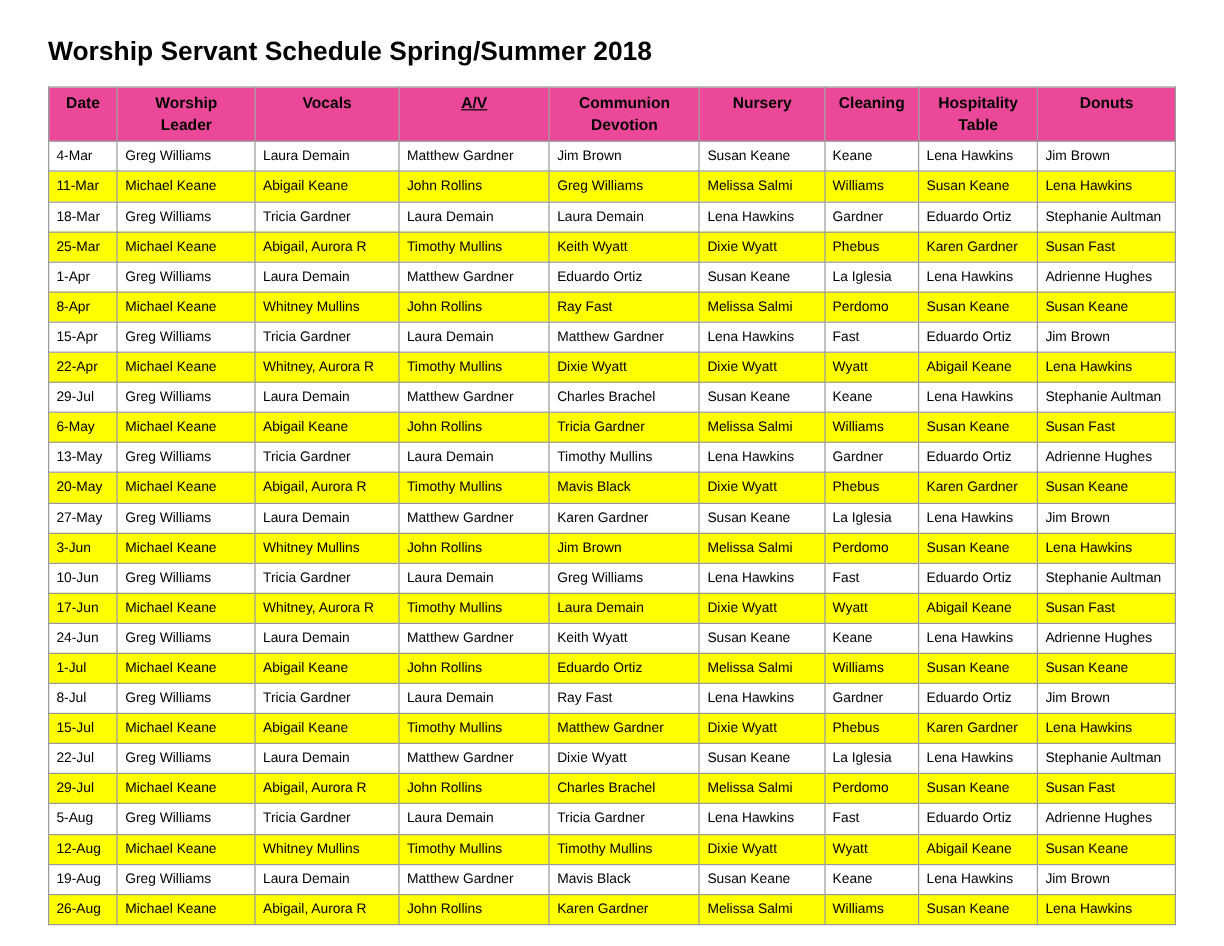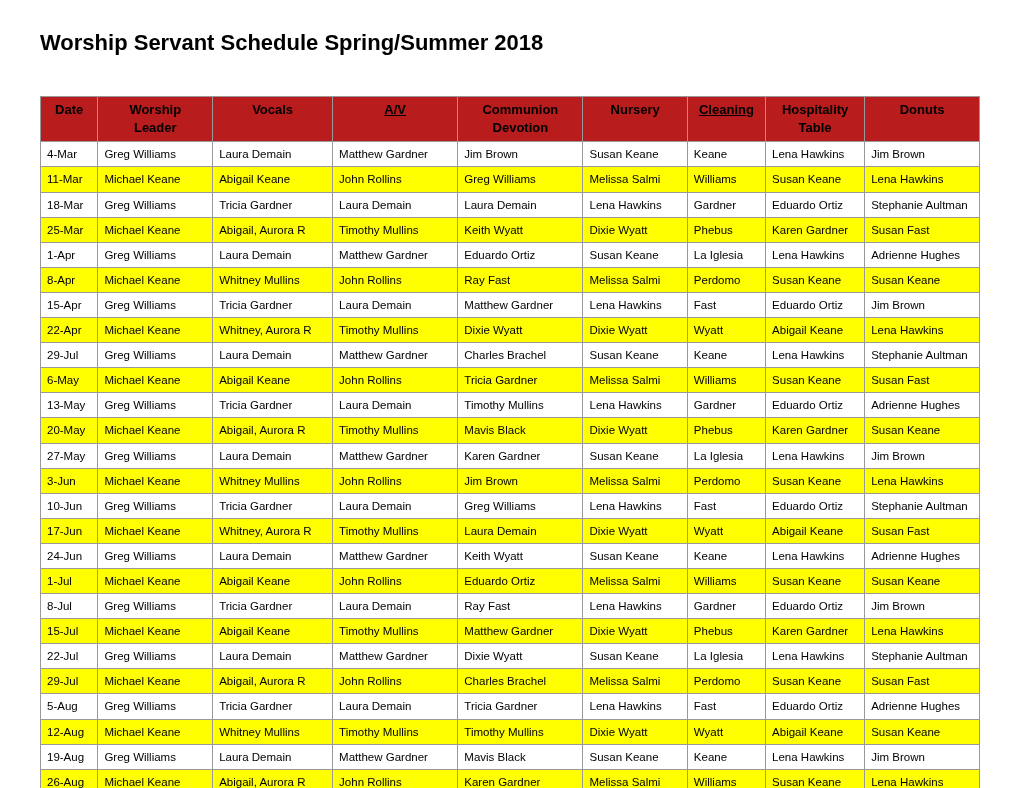--- a/index.html
+++ b/index.html
@@ -6,47 +6,47 @@
     body {
       font-family: Arial, sans-serif;
       background: #fff;
       color: #000;
       padding: 30px 40px;
       font-size: 12px;
     }
     h1 {
       font-size: 22px;
       font-weight: bold;
-      margin-bottom: 40px;
+      margin-bottom: 16px;
     }
     table {
       border-collapse: collapse;
       width: 100%;
     }
     th, td {
       border: 1px solid #999;
       padding: 4px 6px;
       vertical-align: top;
       line-height: 1.4;
     }
     th {
       font-weight: bold;
-      background: #b91c1c;
+      background: #ec4899;
       font-size: 13px;
     }
     td {
       font-size: 11.5px;
     }
     .col-date { width: 55px; }
     .col-worship { width: 110px; }
     .col-vocals { width: 115px; }
     .col-av { width: 120px; text-decoration: underline; }
     .col-communion { width: 120px; }
     .col-nursery { width: 100px; }
-    .col-cleaning { width: 75px; text-decoration: underline; }
+    .col-cleaning { width: 75px; }
     .col-hospitality { width: 95px; }
     .col-donuts { width: 110px; }
     .highlight { background-color: #ffff00; }
     .date-col { padding-right: 3px; }
   </style>
 </head>
 <body>
 
 <h1>Worship Servant Schedule Spring/Summer 2018</h1>
 

